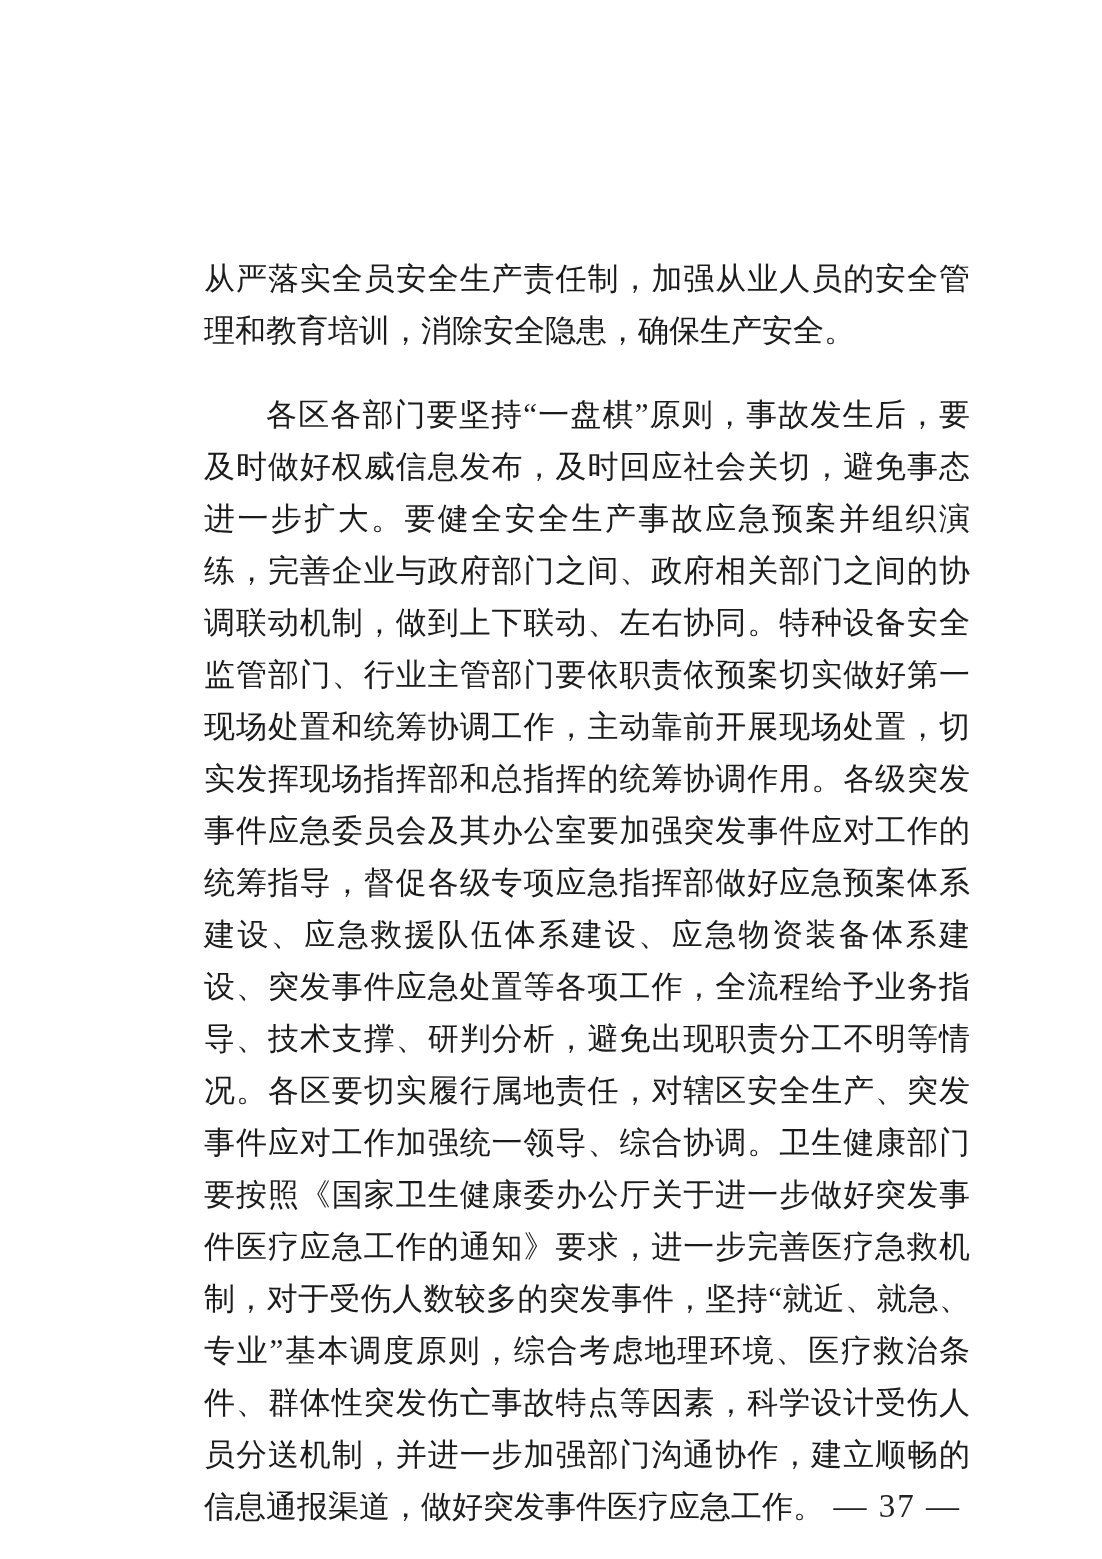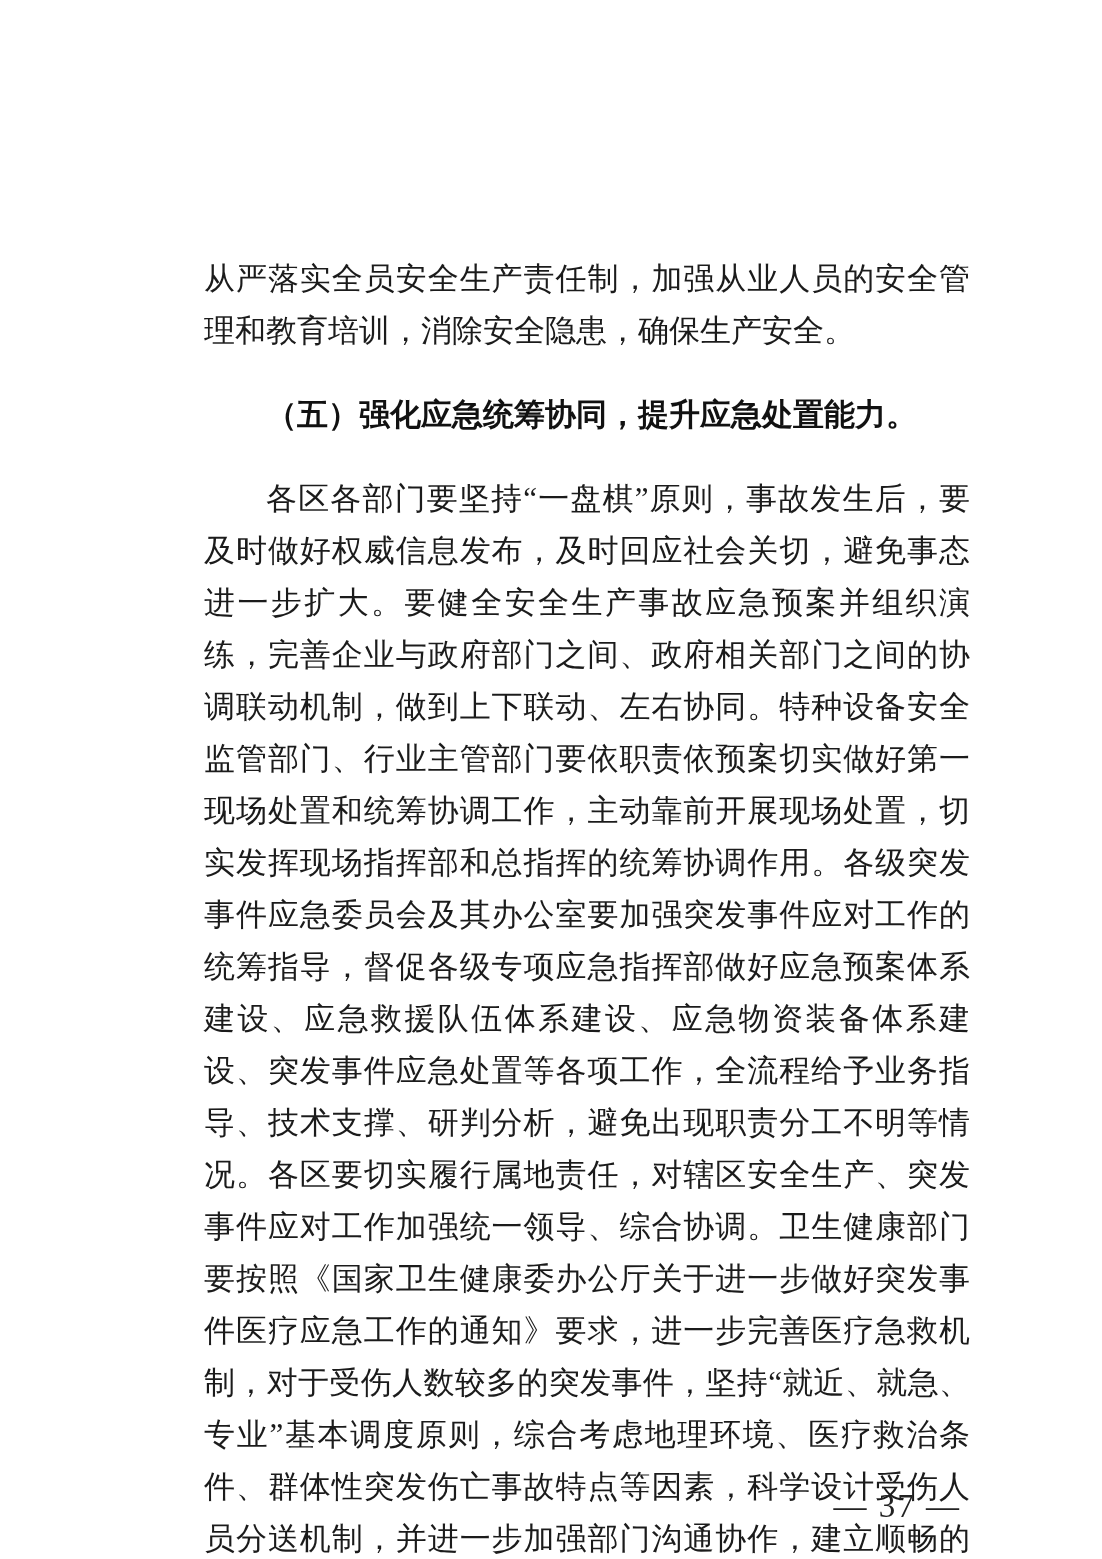--- a/index.html
+++ b/index.html
@@ -52,21 +52,20 @@
 </style>
 </head>
 <body>
 
 <div class="page">
 
   <div class="content">
 
     <p class="para para-continuation">从严落实全员安全生产责任制，加强从业人员的安全管理和教育培训，消除安全隐患，确保生产安全。</p>
 
-    <p class="para section-heading">（五）强化应急统筹协同，提升应急处置能力。</p>
 
     <p class="para para-indent">各区各部门要坚持“一盘棋”原则，事故发生后，要及时做好权威信息发布，及时回应社会关切，避免事态进一步扩大。要健全安全生产事故应急预案并组织演练，完善企业与政府部门之间、政府相关部门之间的协调联动机制，做到上下联动、左右协同。特种设备安全监管部门、行业主管部门要依职责依预案切实做好第一现场处置和统筹协调工作，主动靠前开展现场处置，切实发挥现场指挥部和总指挥的统筹协调作用。各级突发事件应急委员会及其办公室要加强突发事件应对工作的统筹指导，督促各级专项应急指挥部做好应急预案体系建设、应急救援队伍体系建设、应急物资装备体系建设、突发事件应急处置等各项工作，全流程给予业务指导、技术支撑、研判分析，避免出现职责分工不明等情况。各区要切实履行属地责任，对辖区安全生产、突发事件应对工作加强统一领导、综合协调。卫生健康部门要按照《国家卫生健康委办公厅关于进一步做好突发事件医疗应急工作的通知》要求，进一步完善医疗急救机制，对于受伤人数较多的突发事件，坚持“就近、就急、专业”基本调度原则，综合考虑地理环境、医疗救治条件、群体性突发伤亡事故特点等因素，科学设计受伤人员分送机制，并进一步加强部门沟通协作，建立顺畅的信息通报渠道，做好突发事件医疗应急工作。</p>
 
   </div>
 
   <div class="footer-pagenum">— 37 —</div>
 
 </div>
 
 </body></html>

